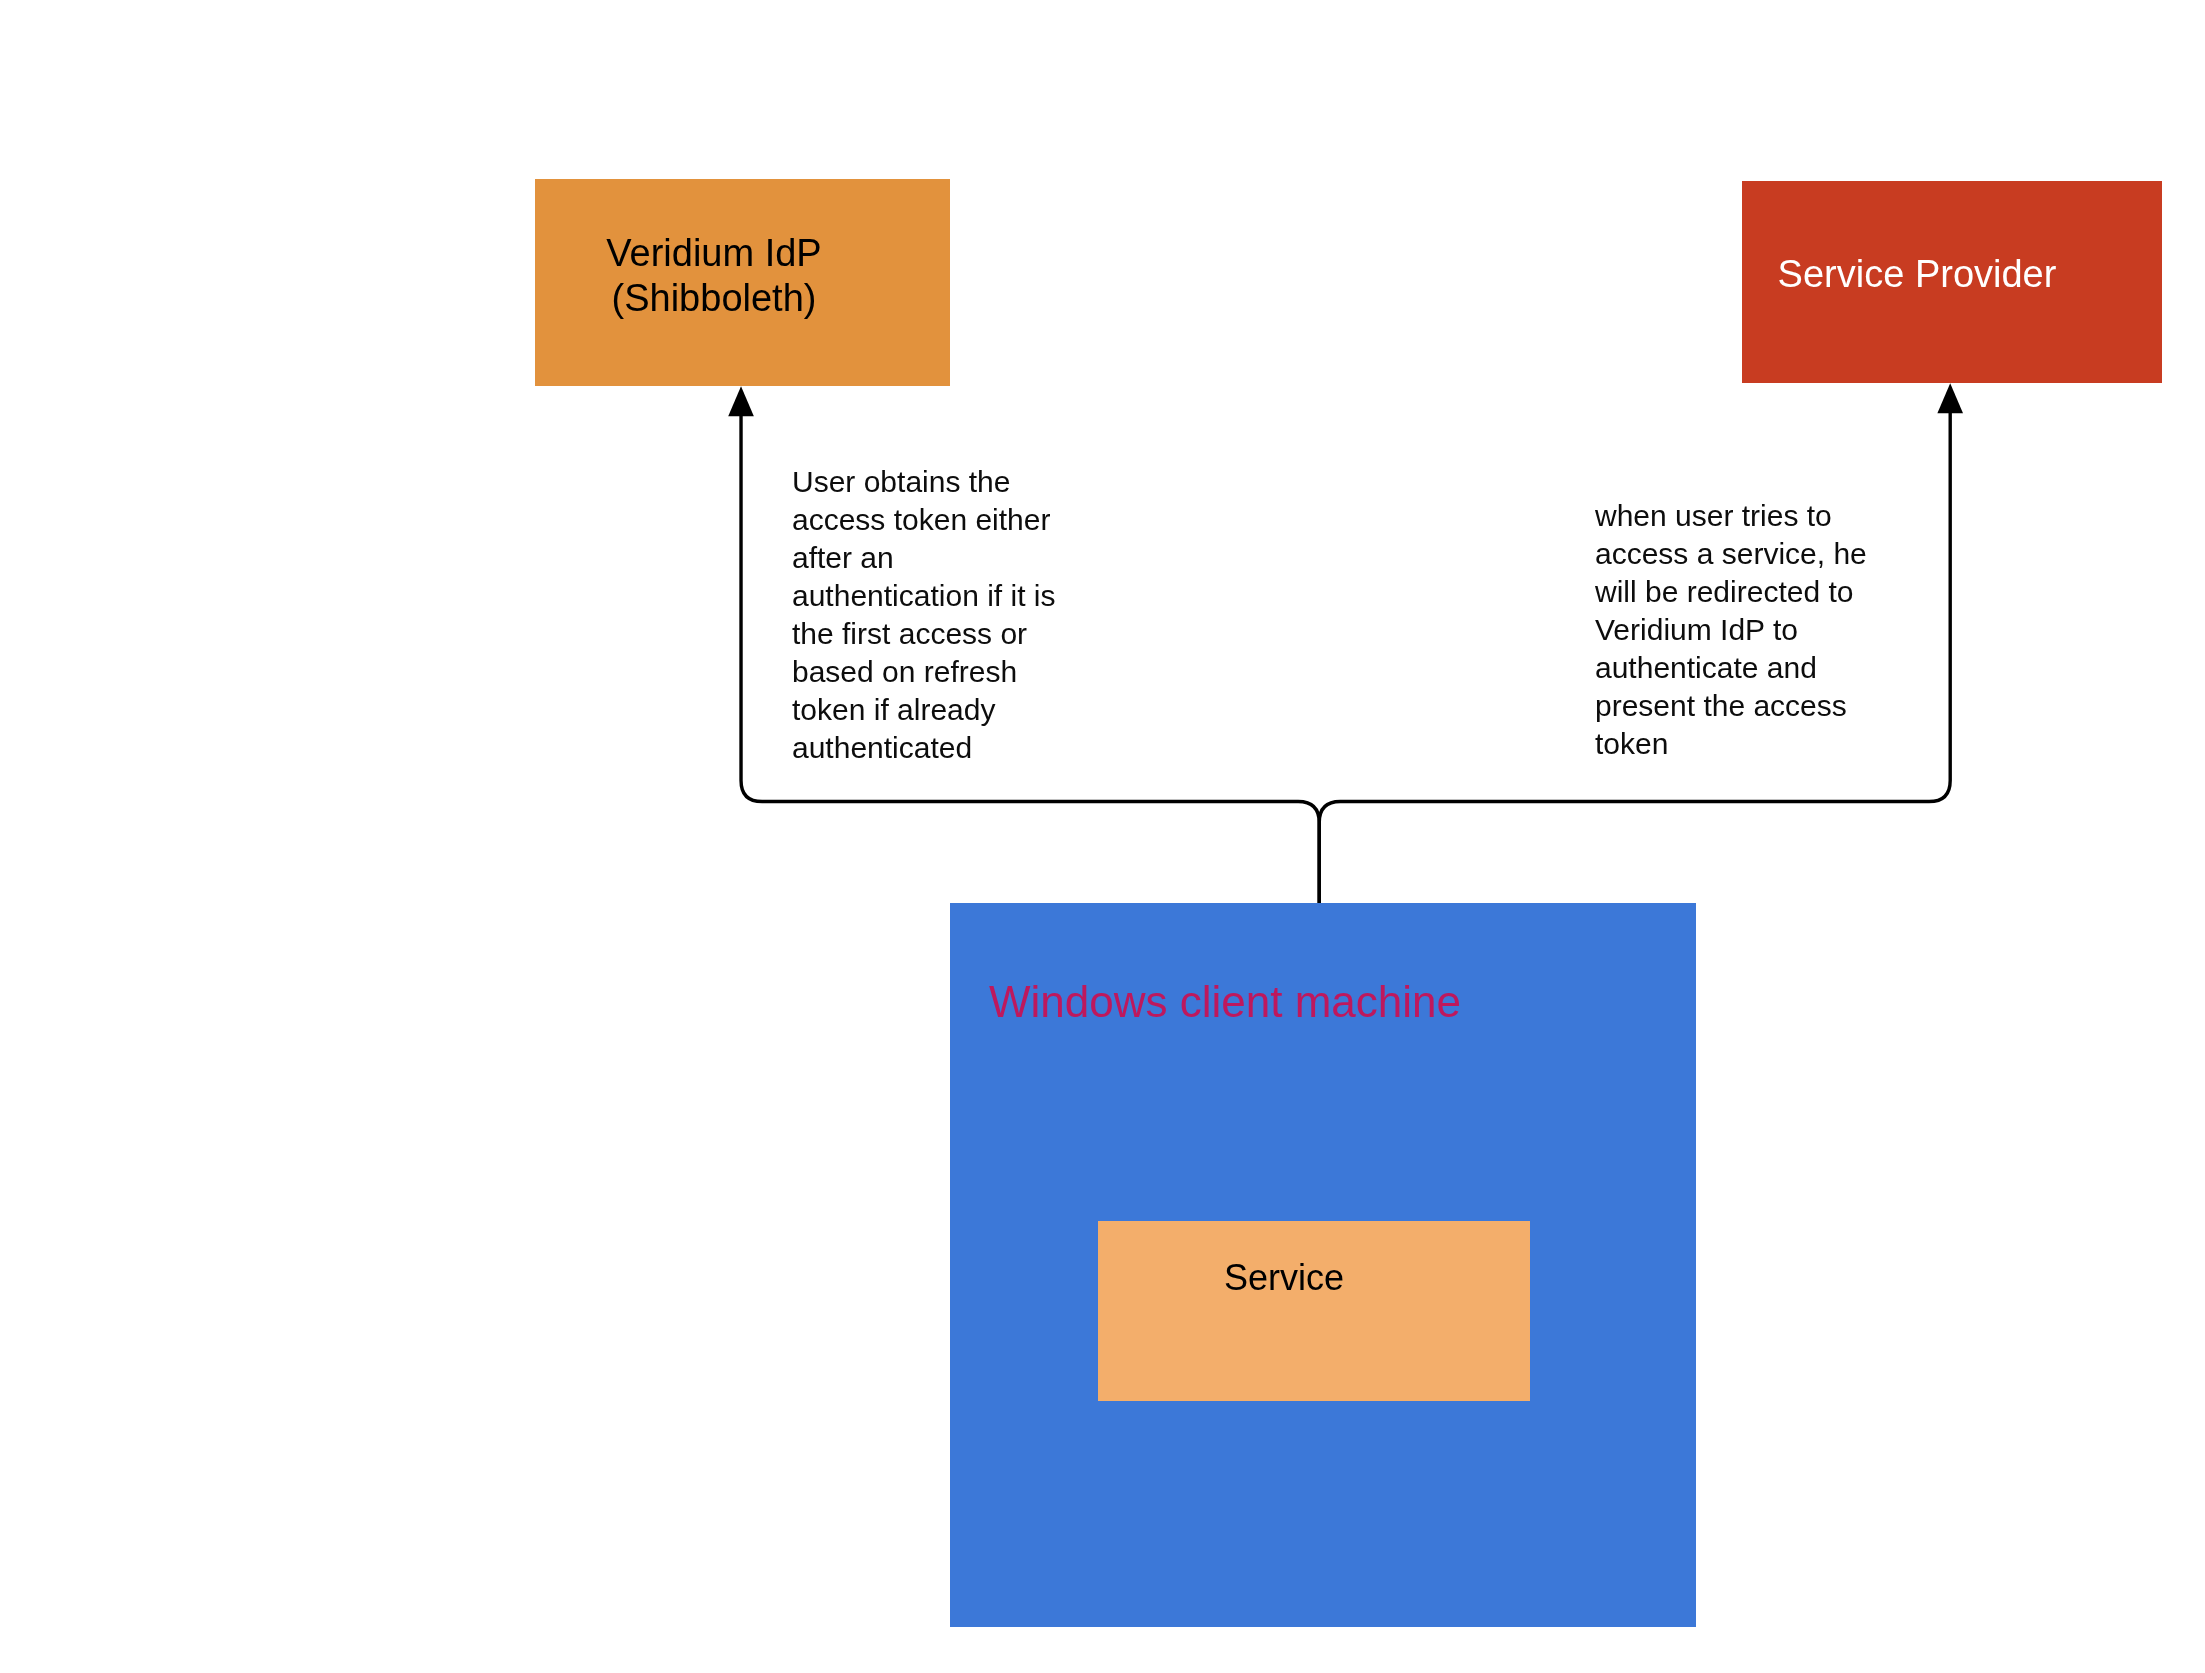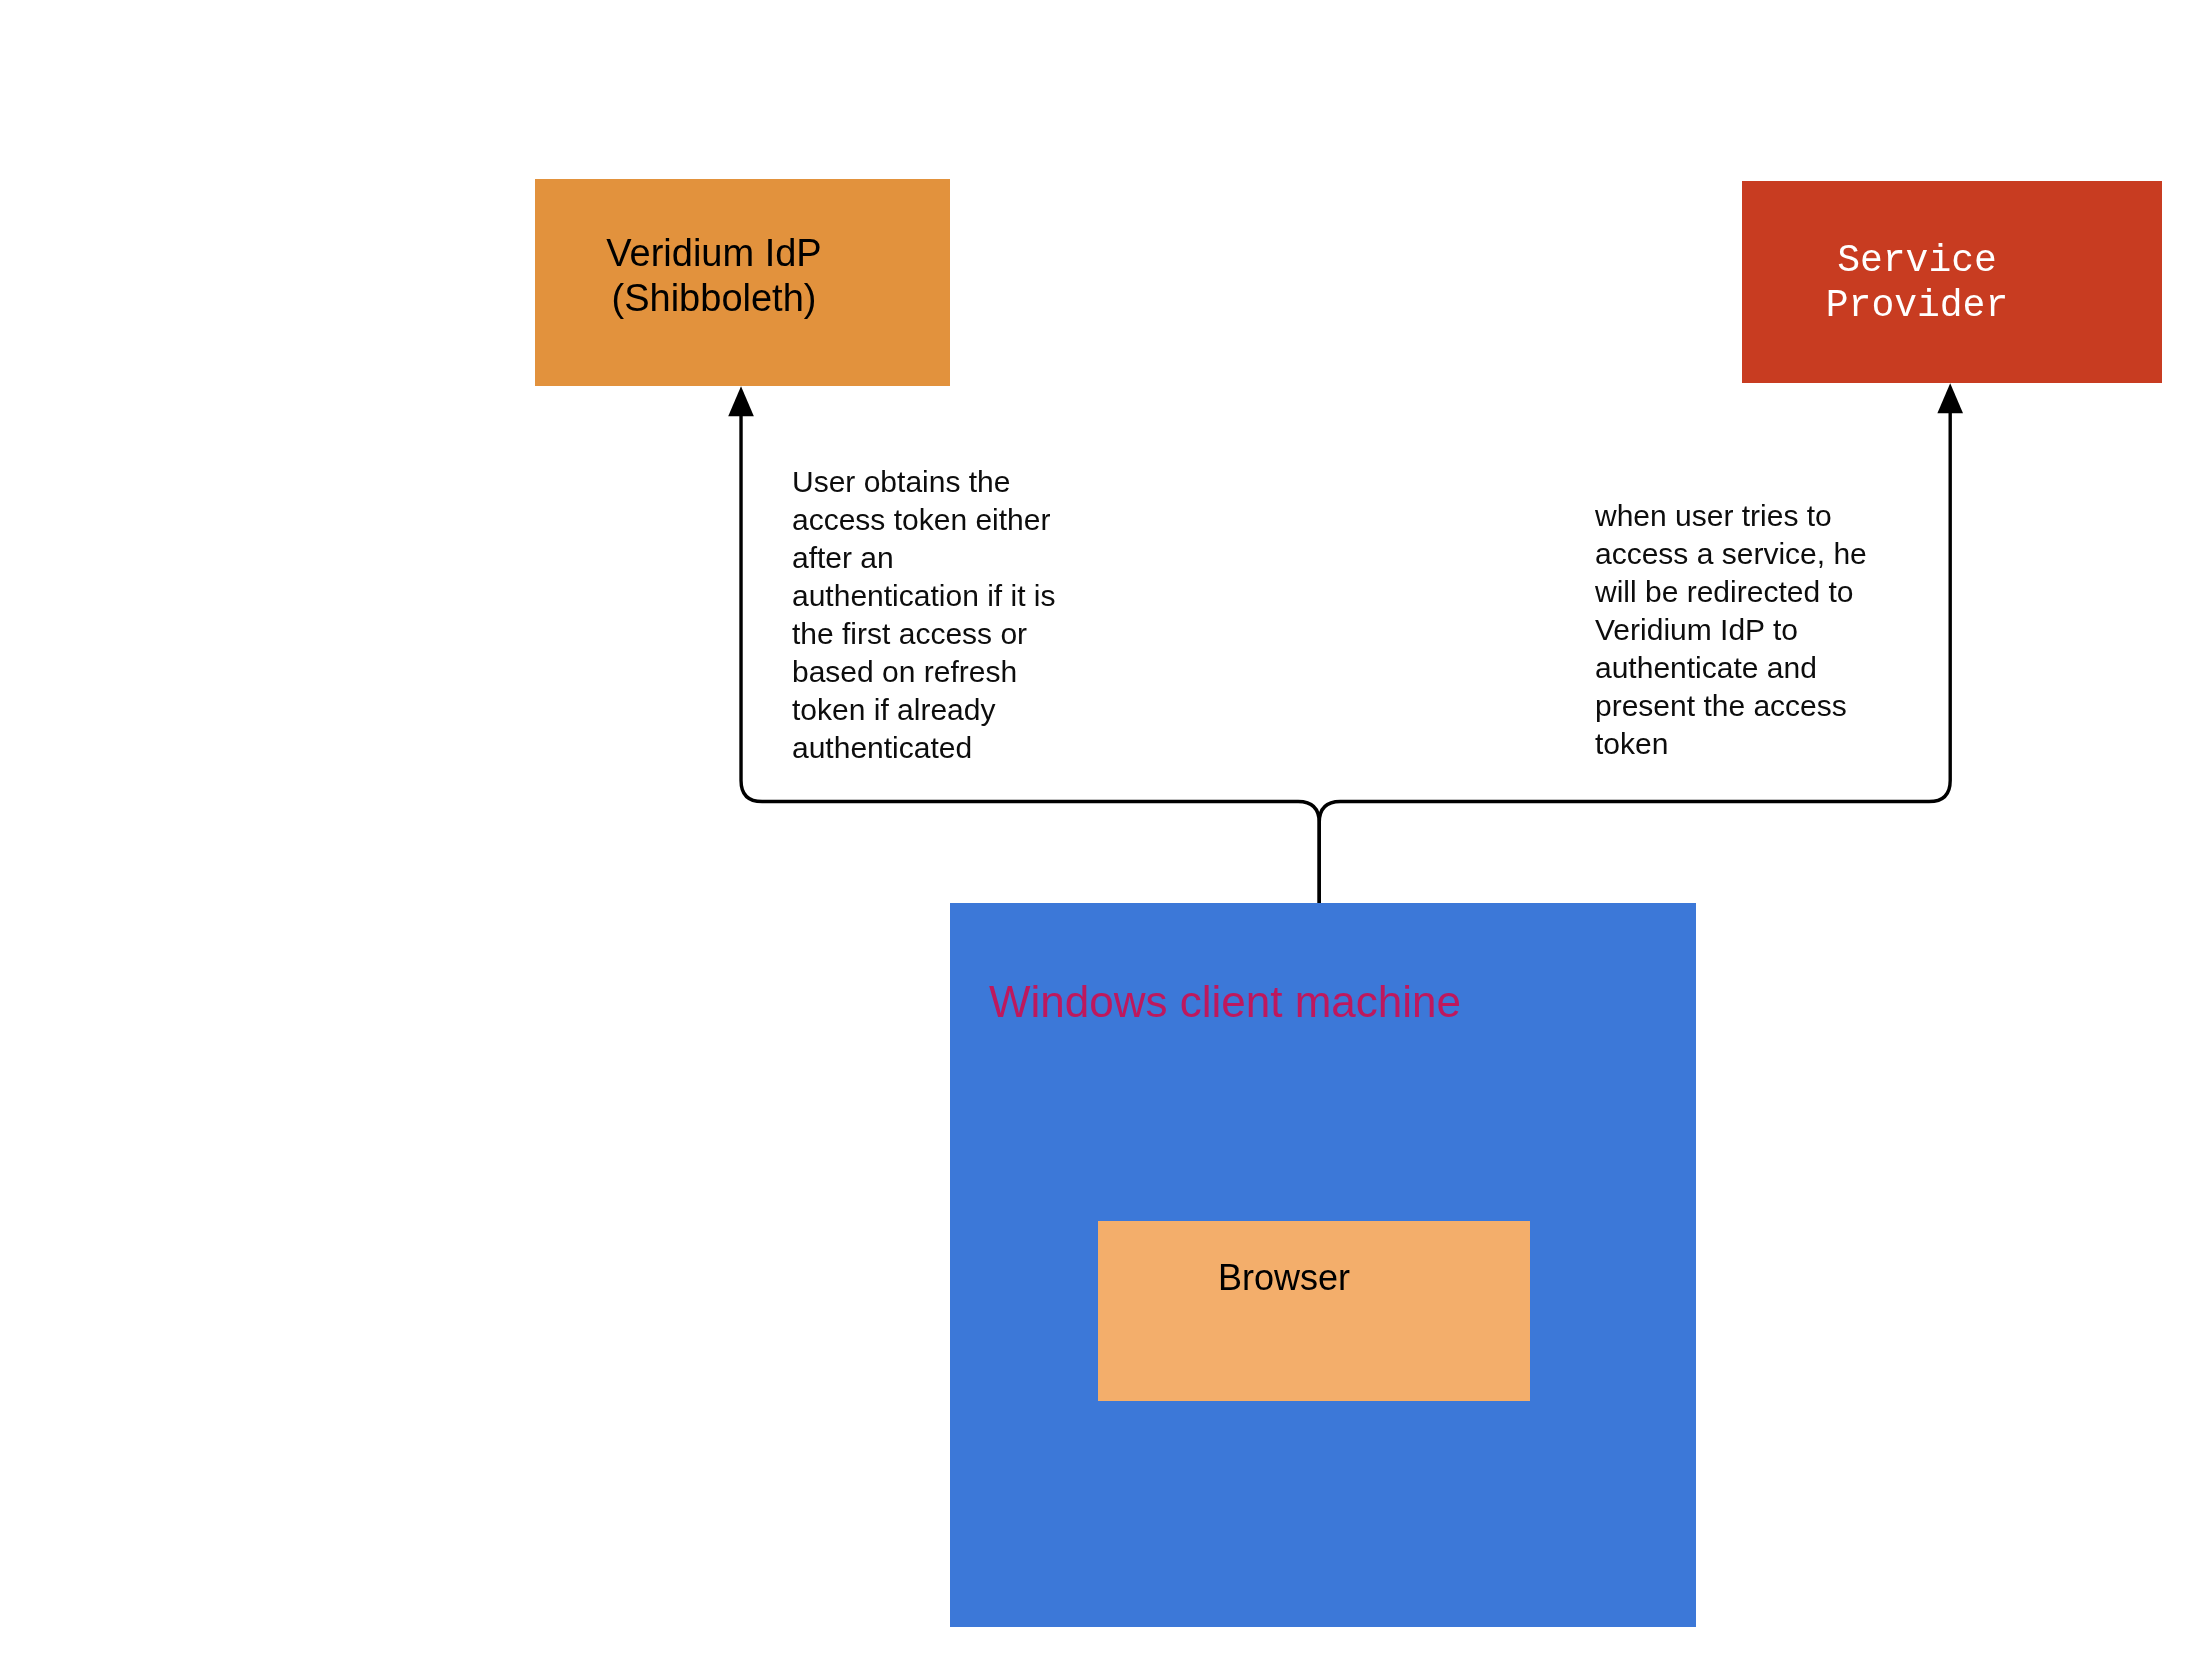--- a/index.html
+++ b/index.html
@@ -22,22 +22,22 @@
   #sp-box       { left: 1742px; top: 181px; width: 420px; height: 202px; }
   #windows-box  { left: 950px; top: 903px; width: 746px; height: 724px; }
   #browser-box  { left: 1098px; top: 1221px; width: 432px; height: 180px; }
 
   
   #veridium-label {
     left: 714px; top: 231px;
     font-size: 38px; line-height: 45px;
   }
   #sp-label {
-    left: 1917px; top: 238px;
-    font-size: 38px; line-height: 45px; color: #ffffff; font-family: Liberation Mono, monospace;
+    left: 1917px; top: 252px;
+    font-size: 38px; line-height: 45px; color: #ffffff;
   }
   #windows-label {
     left: 989px; top: 980px;
     font-size: 44px; line-height: 1; color: #ffffff;
   }
   #browser-label {
     left: 1284px; top: 1260px;
     font-size: 36px; line-height: 1;
   }
 
@@ -79,21 +79,21 @@
   <div class="label multiline center-x" id="veridium-label" style="color: rgb(0, 0, 0);">Veridium IdP
 (Shibboleth)</div>
 
   <div class="node" id="sp-box" style="background-color: rgb(200, 60, 33);"></div>
   <div class="label center-x" id="sp-label" style="color: rgb(255, 255, 255);">Service Provider</div>
 
   <div class="node" id="windows-box" style="background-color: rgb(60, 120, 216);"></div>
   <div class="label" id="windows-label" style="color: #be185d;">Windows client machine</div>
 
   <div class="node" id="browser-box" style="background-color: rgb(243, 174, 107);"></div>
-  <div class="label center-x" id="browser-label" style="color: rgb(0, 0, 0);">Browser</div>
+  <div class="label center-x" id="browser-label" style="color: rgb(0, 0, 0);">Service</div>
 
   <div class="annotation multiline" id="left-annotation">User obtains the
 access token either
 after an
 authentication if it is
 the first access or
 based on refresh
 token if already
 authenticated</div>
 

